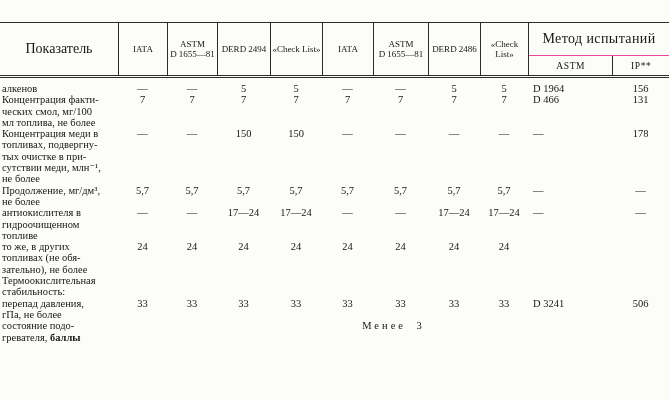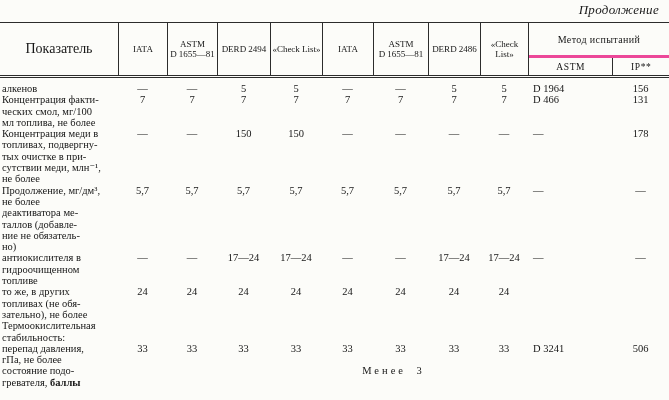--- a/index.html
+++ b/index.html
@@ -21,21 +21,21 @@
     border-left:1px solid #2c2c2c;display:flex;align-items:center;justify-content:center;
     text-align:center;font-size:9px;line-height:10.5px;white-space:pre-line;
     box-sizing:border-box;padding:0 1px;
   }
   .hc.first{border-left:none;font-size:14px;}
   .method-group{
     border-left:1px solid #2c2c2c;display:flex;flex-direction:column;box-sizing:border-box;
   }
   .mg-top{
     height:32px;display:flex;align-items:center;justify-content:center;
-    border-bottom:3px solid #ec4899;font-size:10px;letter-spacing:0.4px;
+    border-bottom:1px solid #ec4899;font-size:14px;letter-spacing:0.4px;
   }
   .mg-bottom{flex:1;display:flex;}
   .mg-cell{
     display:flex;align-items:center;justify-content:center;font-size:9.5px;
     box-sizing:border-box;letter-spacing:0.6px;
   }
   .mg-cell.ip{border-left:1px solid #2c2c2c;}
   .tbody{padding-top:5px;}
   .row{display:flex;align-items:flex-start;}
   .lab{
@@ -51,21 +51,20 @@
   .val.method{text-align:left;padding-left:5px;}
   .spancell{
     width:551px;text-align:center;font-size:10.5px;line-height:11.3px;
     letter-spacing:3px;word-spacing:5px;
   }
 </style>
 </head>
 <body>
 
 <div class="page">
-  <div class="continuation">Продолжение</div>
 
   <div class="tbl">
     <div class="thead">
       <div class="hc first" style="width:118px">Показатель</div>
       <div class="hc" style="width:49px">IATA</div>
       <div class="hc" style="width:50px">ASTM
 D 1655—81</div>
       <div class="hc" style="width:53px">DERD 2494</div>
       <div class="hc" style="width:52px">«Check List»</div>
       <div class="hc" style="width:51px">IATA</div>
@@ -137,26 +136,20 @@
           <div class="val" style="width: 53px;">5,7</div>
           <div class="val" style="width: 52px;">5,7</div>
           <div class="val" style="width: 51px;">5,7</div>
           <div class="val" style="width: 55px;">5,7</div>
           <div class="val" style="width: 52px;">5,7</div>
           <div class="val" style="width: 48px;">5,7</div>
           <div class="val method" style="width: 84px;">—</div>
           <div class="val" style="width: 57px;">—</div>
         </div>
         <div class="row">
-          <div class="lab ind"><span>деактиватора ме-
-таллов (добавле-
-ние не обязатель-
-но)</span></div>
-        </div>
-        <div class="row">
           <div class="lab ind"><span>антиокислителя в
 гидроочищенном
 топливе</span></div>
           <div class="val" style="width: 49px;">—</div>
           <div class="val" style="width: 50px;">—</div>
           <div class="val" style="width: 53px;">17—24</div>
           <div class="val" style="width: 52px;">17—24</div>
           <div class="val" style="width: 51px;">—</div>
           <div class="val" style="width: 55px;">—</div>
           <div class="val" style="width: 52px;">17—24</div>

